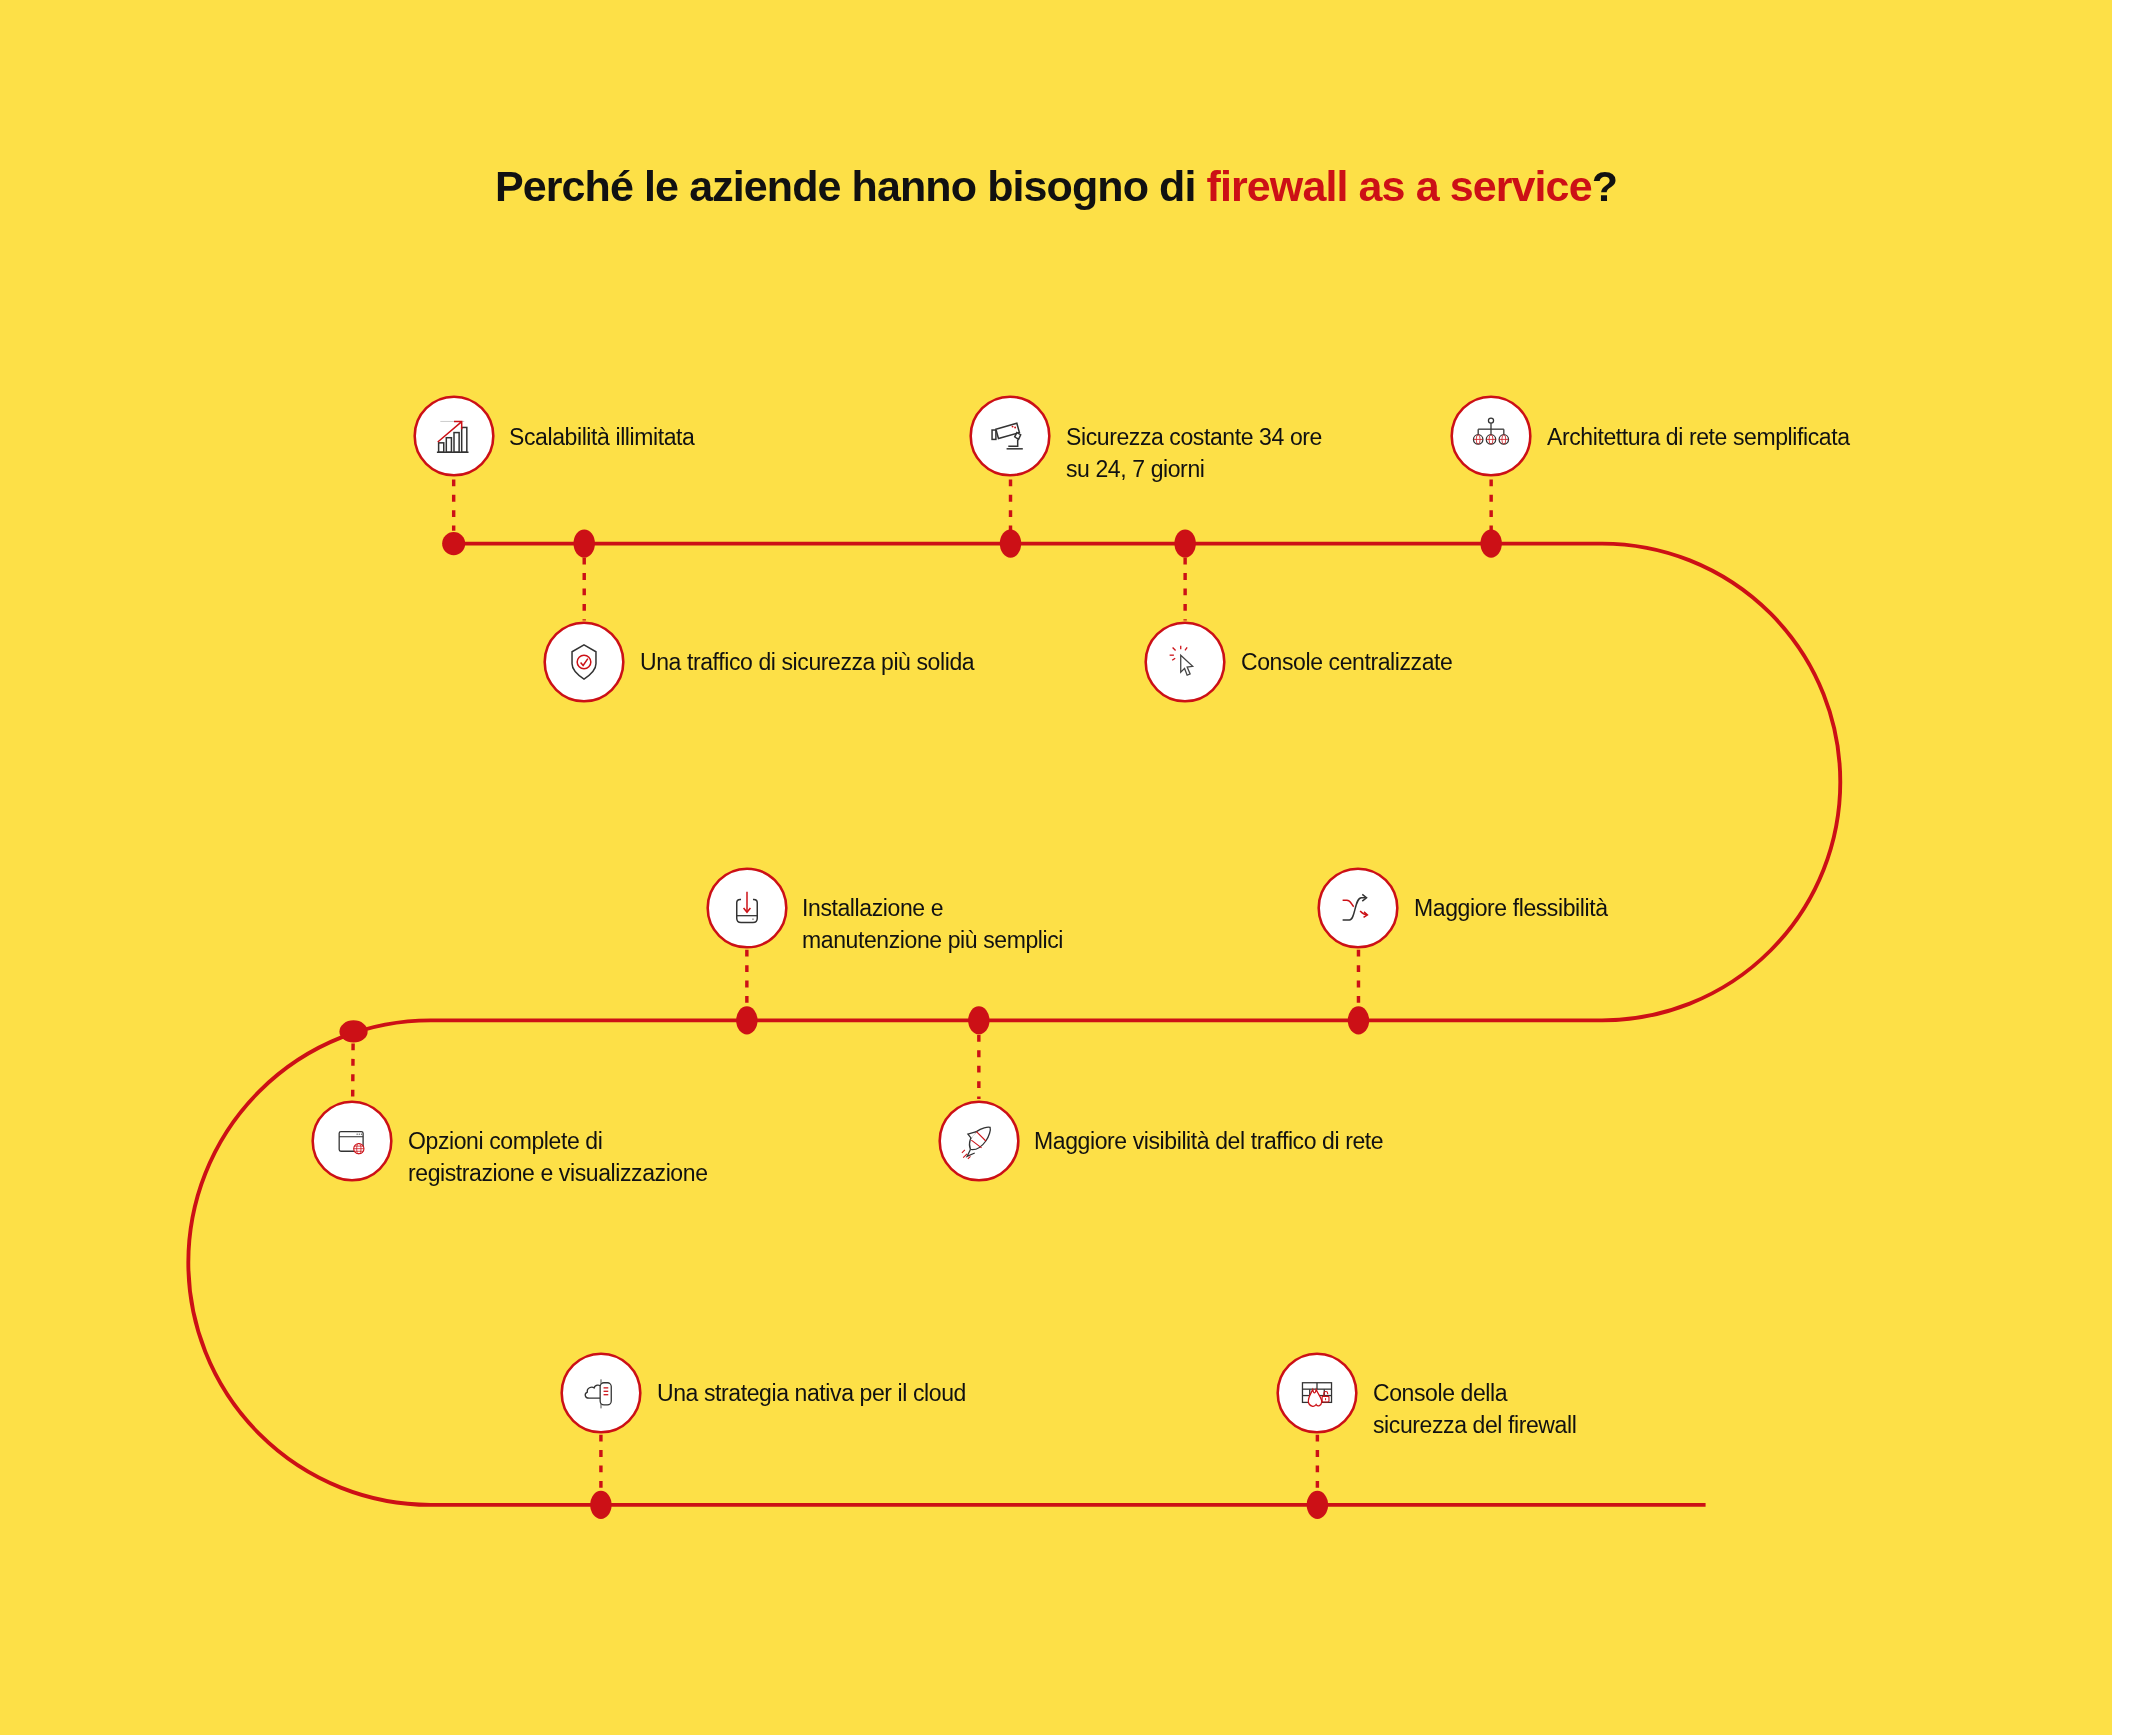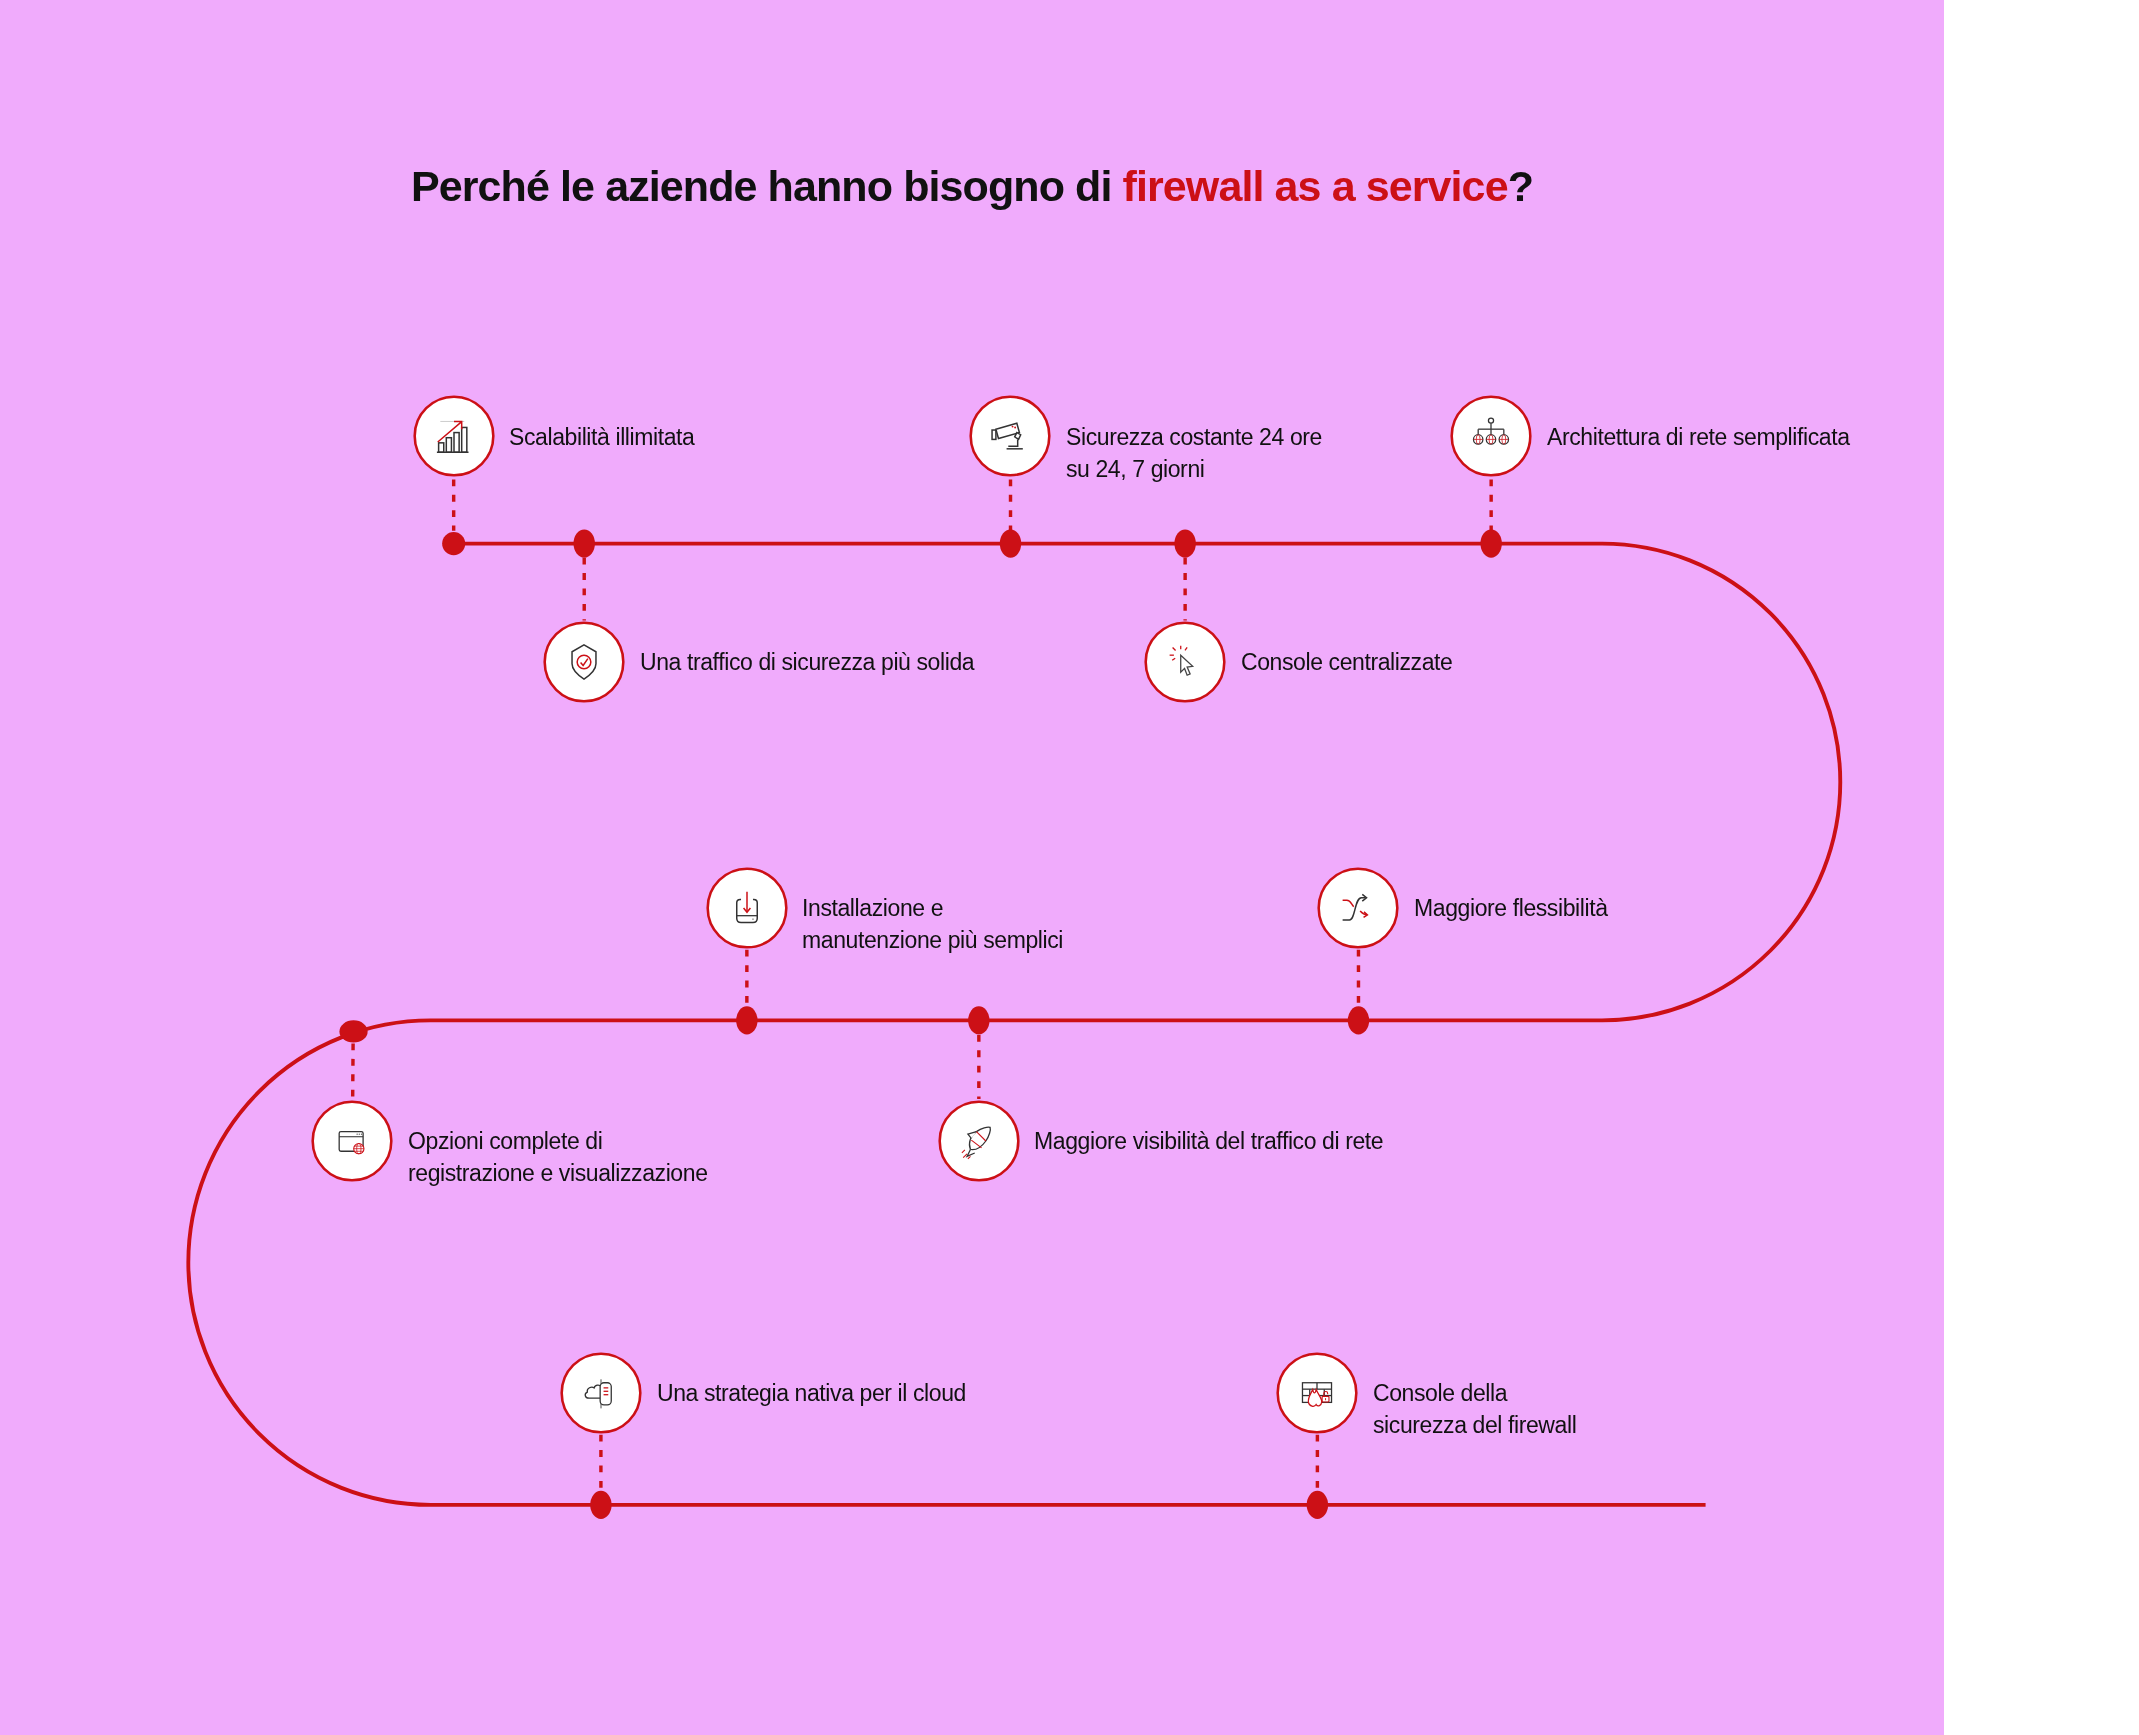--- a/index.html
+++ b/index.html
@@ -1,20 +1,20 @@
 <!DOCTYPE html>
 <html style="font-size:6.8px"><head>
 <meta charset="utf-8">
 <style>
   html,body{margin:0;padding:0;background:#ffffff;}
   .canvas{
     position:relative;
-    width:1944px;
+    width:2112px;
     height:1736px;
-    background:#f0abfc;
+    background:#fde047;
     font-family:"Liberation Sans", sans-serif;
     overflow:hidden;
   }
   .title{
     position:absolute;
     left:0; right:0;
     top:162px;
     text-align:center;
     font-size:43px;
     font-weight:bold;
@@ -102,21 +102,21 @@
       <rect x="8" y="36" width="9" height="22"></rect>
       <polygon points="17,34 66,20 72,42 23,56" fill="#ffffff"></polygon>
       <polygon points="66,42 75,47 70,58 61,52" fill="#ffffff"></polygon>
       <path d="M68 58 L68 74 L46 74"></path>
       <line x1="42" y1="80" x2="80" y2="80"></line>
       <circle cx="56" cy="28" r="2.2" fill="#cc1016" stroke="none"></circle>
       <circle cx="62" cy="30" r="2.2" fill="#cc1016" stroke="none"></circle>
     </g>
   </svg>
   <div class="label" style="left:1066px;top:421px">
-    <div>Sicurezza costante 24 ore</div>
+    <div>Sicurezza costante 34 ore</div>
     <div>su 24, 7 giorni</div>
 
   </div>
 
   <svg class="node-icon" style="left:1444px;top:389px" viewBox="0 0 220 220">
     <circle cx="110" cy="110" r="92" fill="#ffffff" stroke="#cc1016" stroke-width="6"></circle>
     <g transform="translate(60,60)" fill="none" stroke="#333333" stroke-width="3">
       <circle cx="50" cy="14" r="6"></circle>
       <line x1="50" y1="20" x2="50" y2="34"></line>
       <line x1="20" y1="34" x2="80" y2="34"></line>

